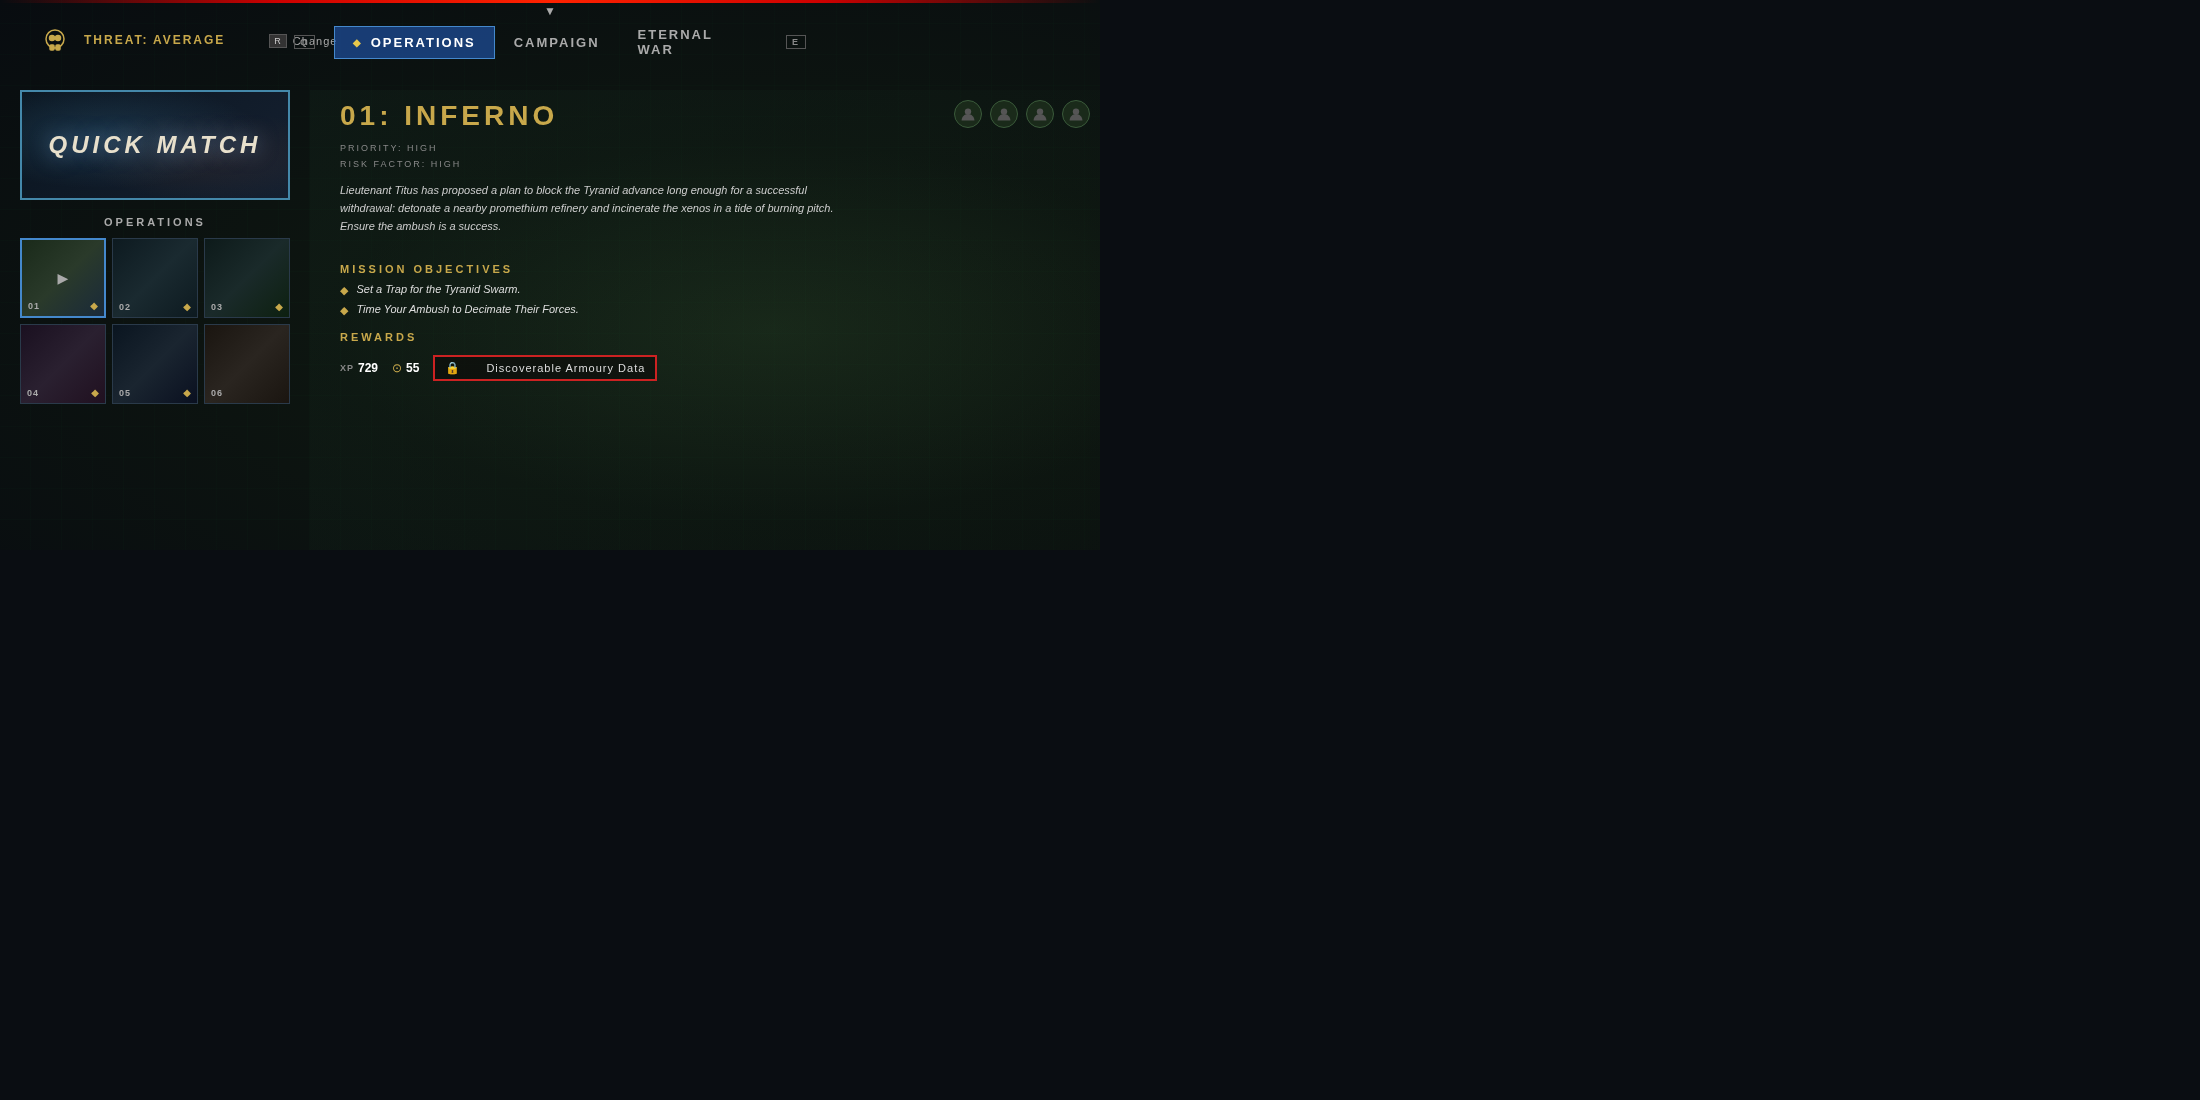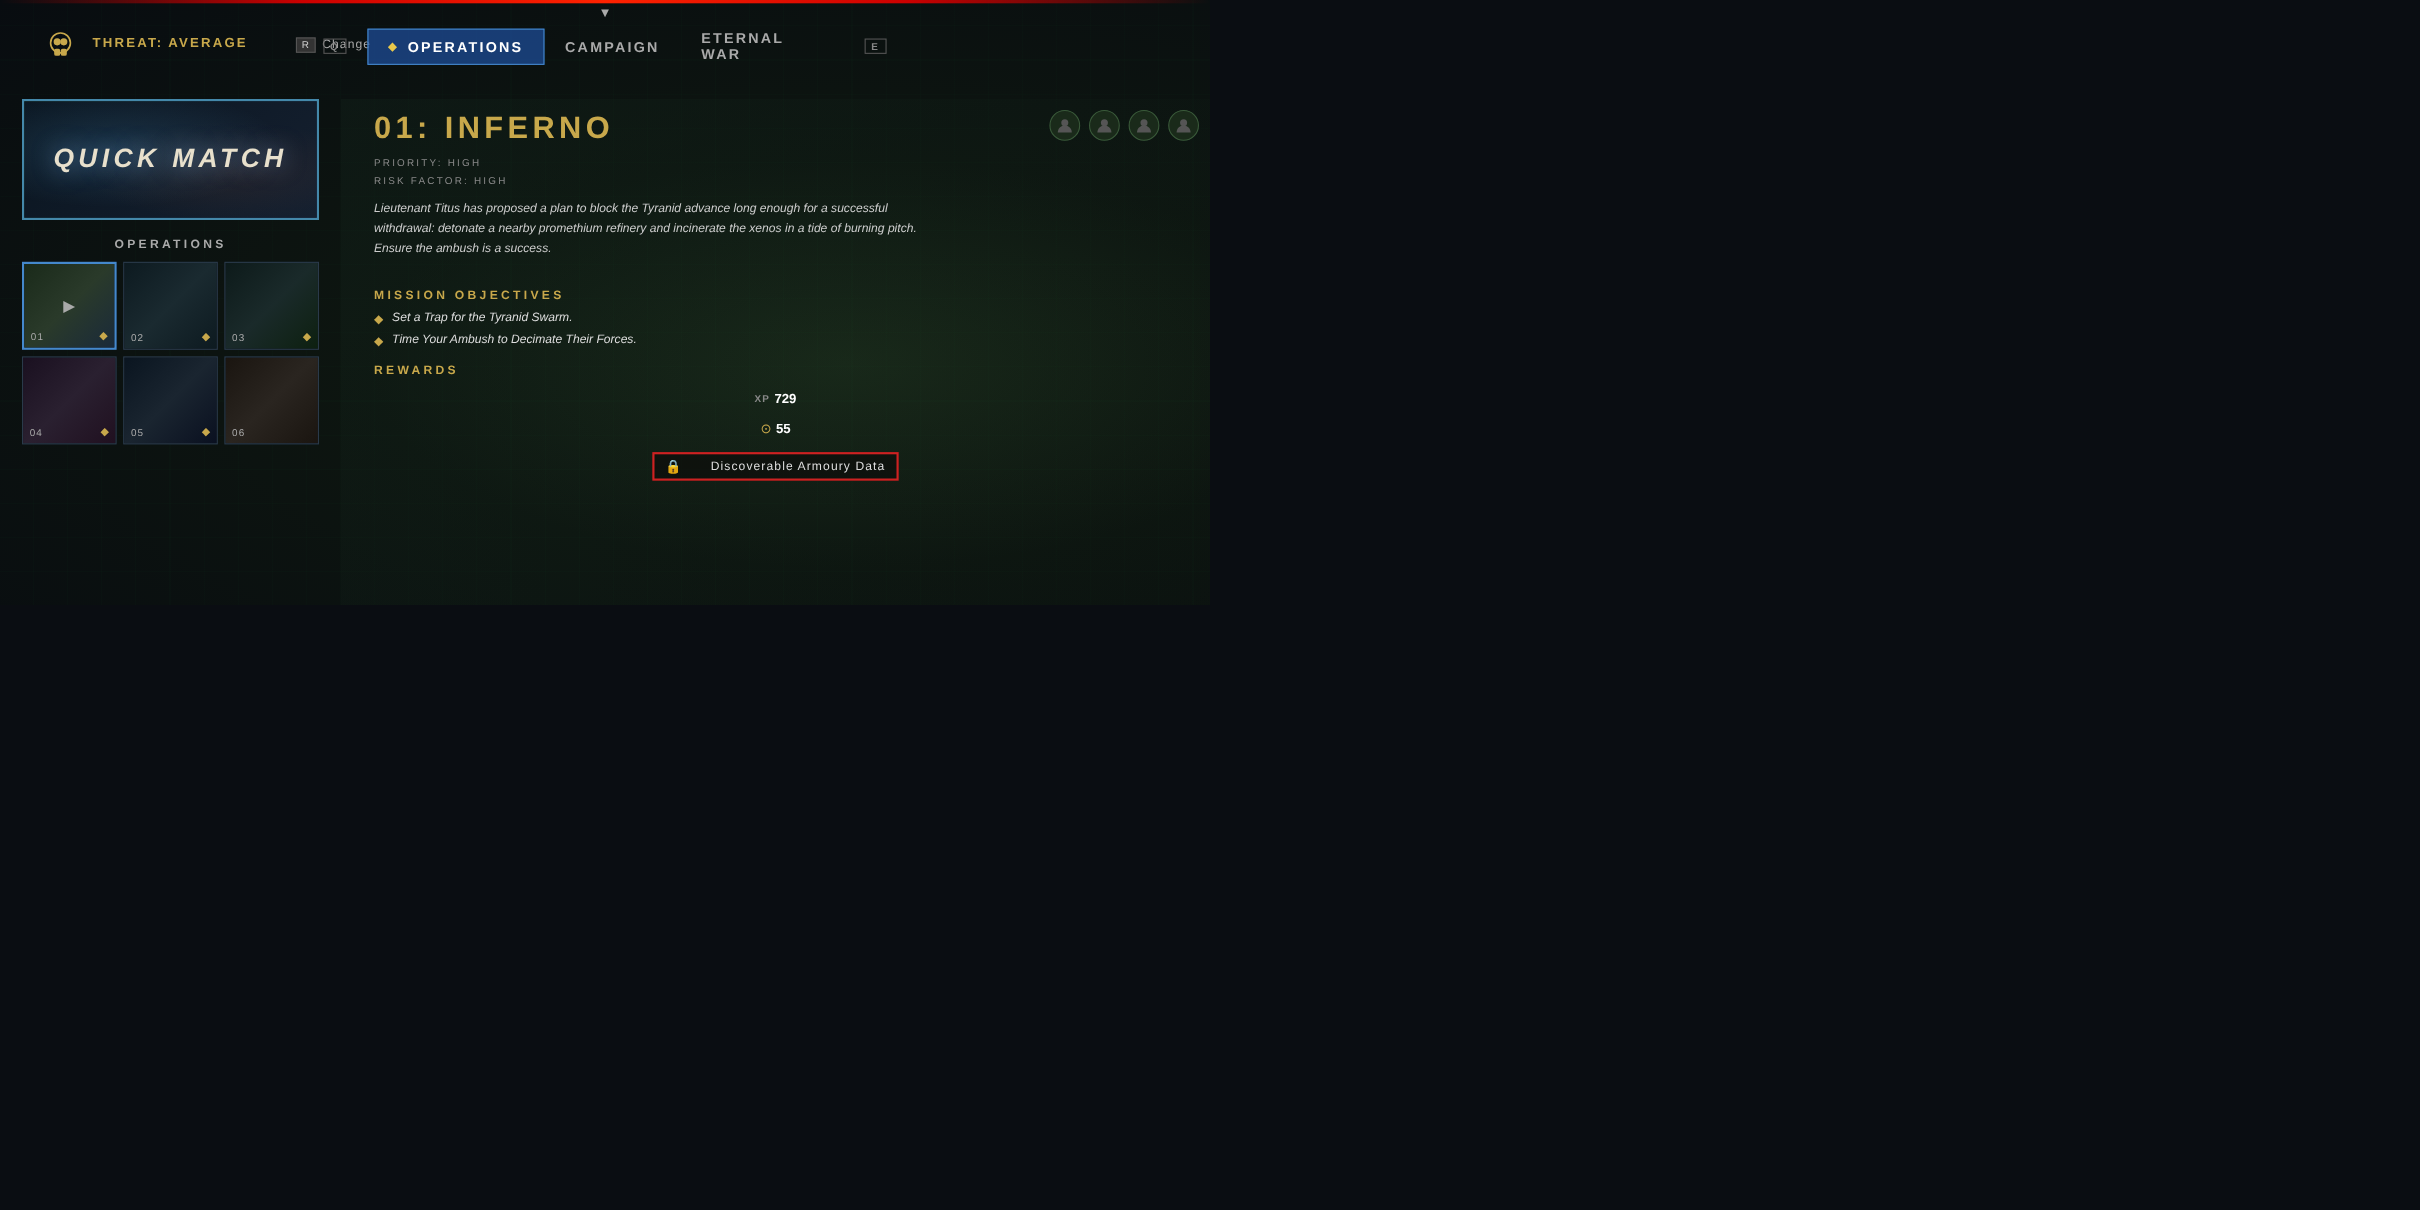--- a/index.html
+++ b/index.html
@@ -219,21 +219,21 @@
     }
     .mission-card-bg.m6 {
       background: linear-gradient(135deg, #1a1510 0%, #2a2520 50%, #1a1510 100%);
     }
     .mission-num {
       position: absolute;
       bottom: 5px;
       left: 6px;
       color: #aaa;
       font-size: 9px;
-      font-weight: normal;
+      font-weight: bold;
       letter-spacing: 1px;
       margin-top: 20px;
     }
     .mission-icon {
       position: absolute;
       bottom: 5px;
       right: 6px;
       color: #c8a84b;
       font-size: 10px;
     }
@@ -351,21 +351,20 @@
     }
 
     
     .rewards-row {
       display: flex;
       align-items: center;
       gap: 14px;
       position: relative;
       z-index: 1;
       margin-top: 12px;
-      flex-direction: column;
     }
     .xp-reward {
       display: flex;
       align-items: center;
       gap: 4px;
     }
     .xp-label {
       color: #888;
       font-size: 9px;
       font-weight: bold;

